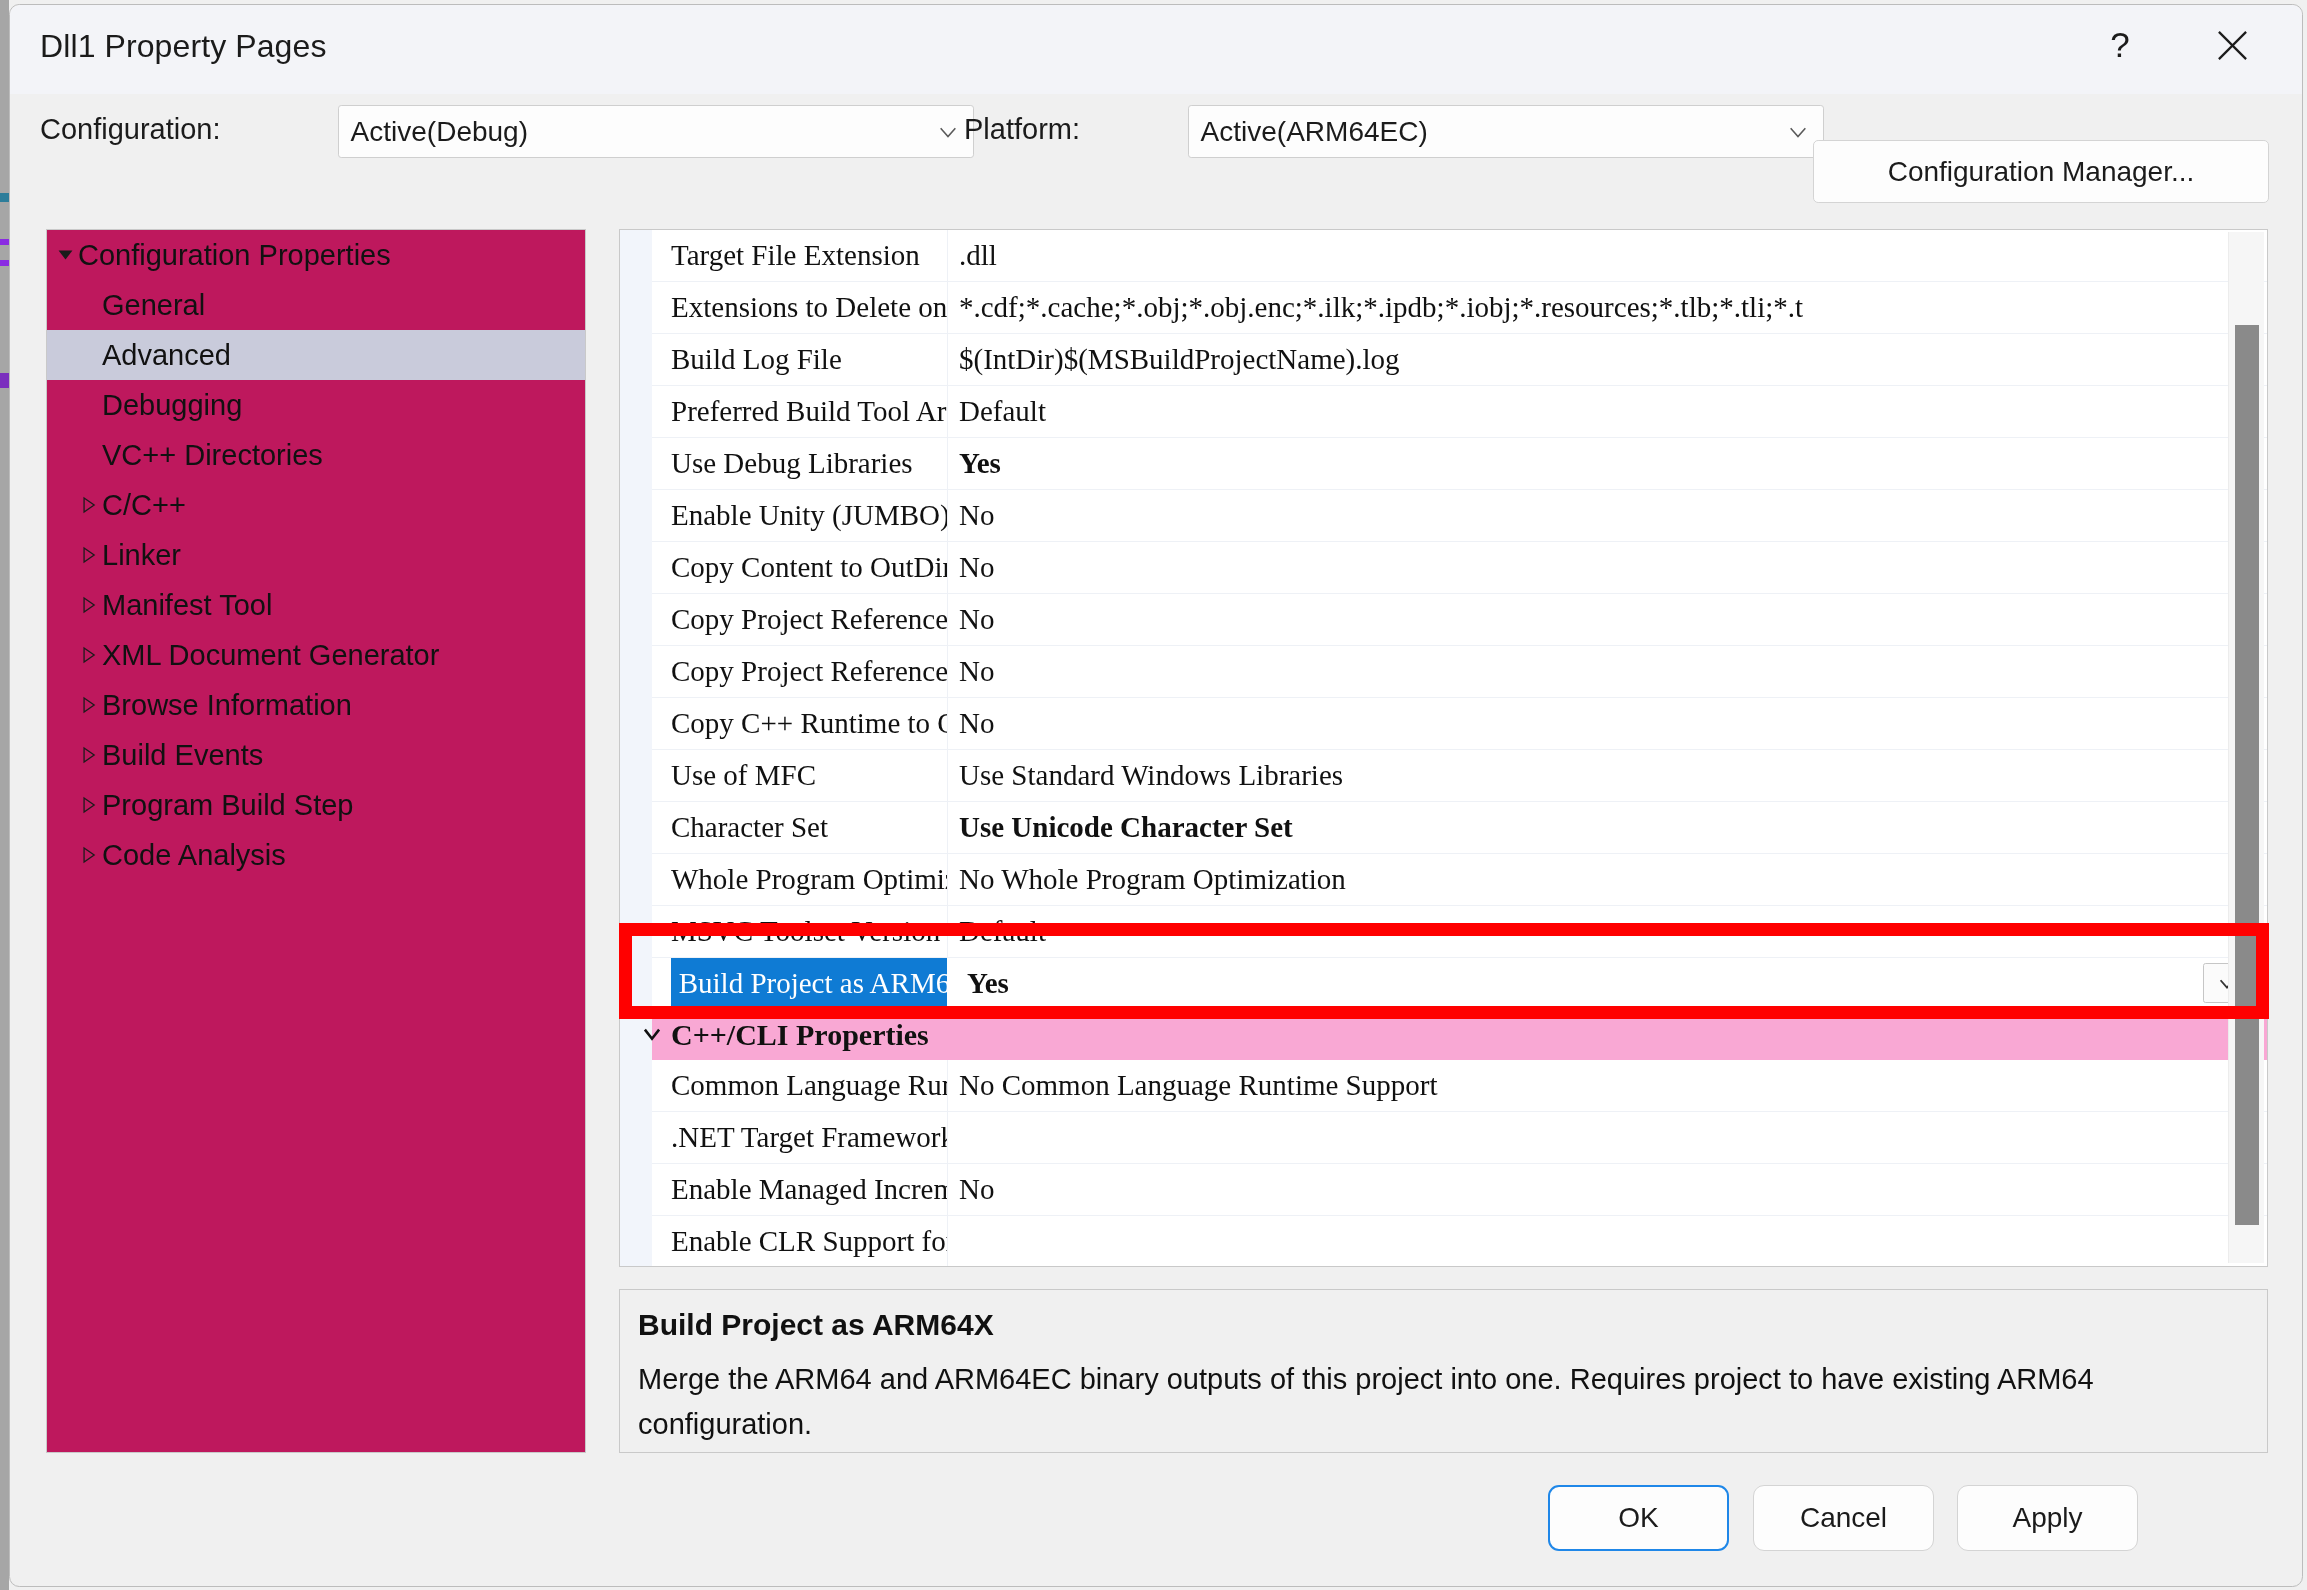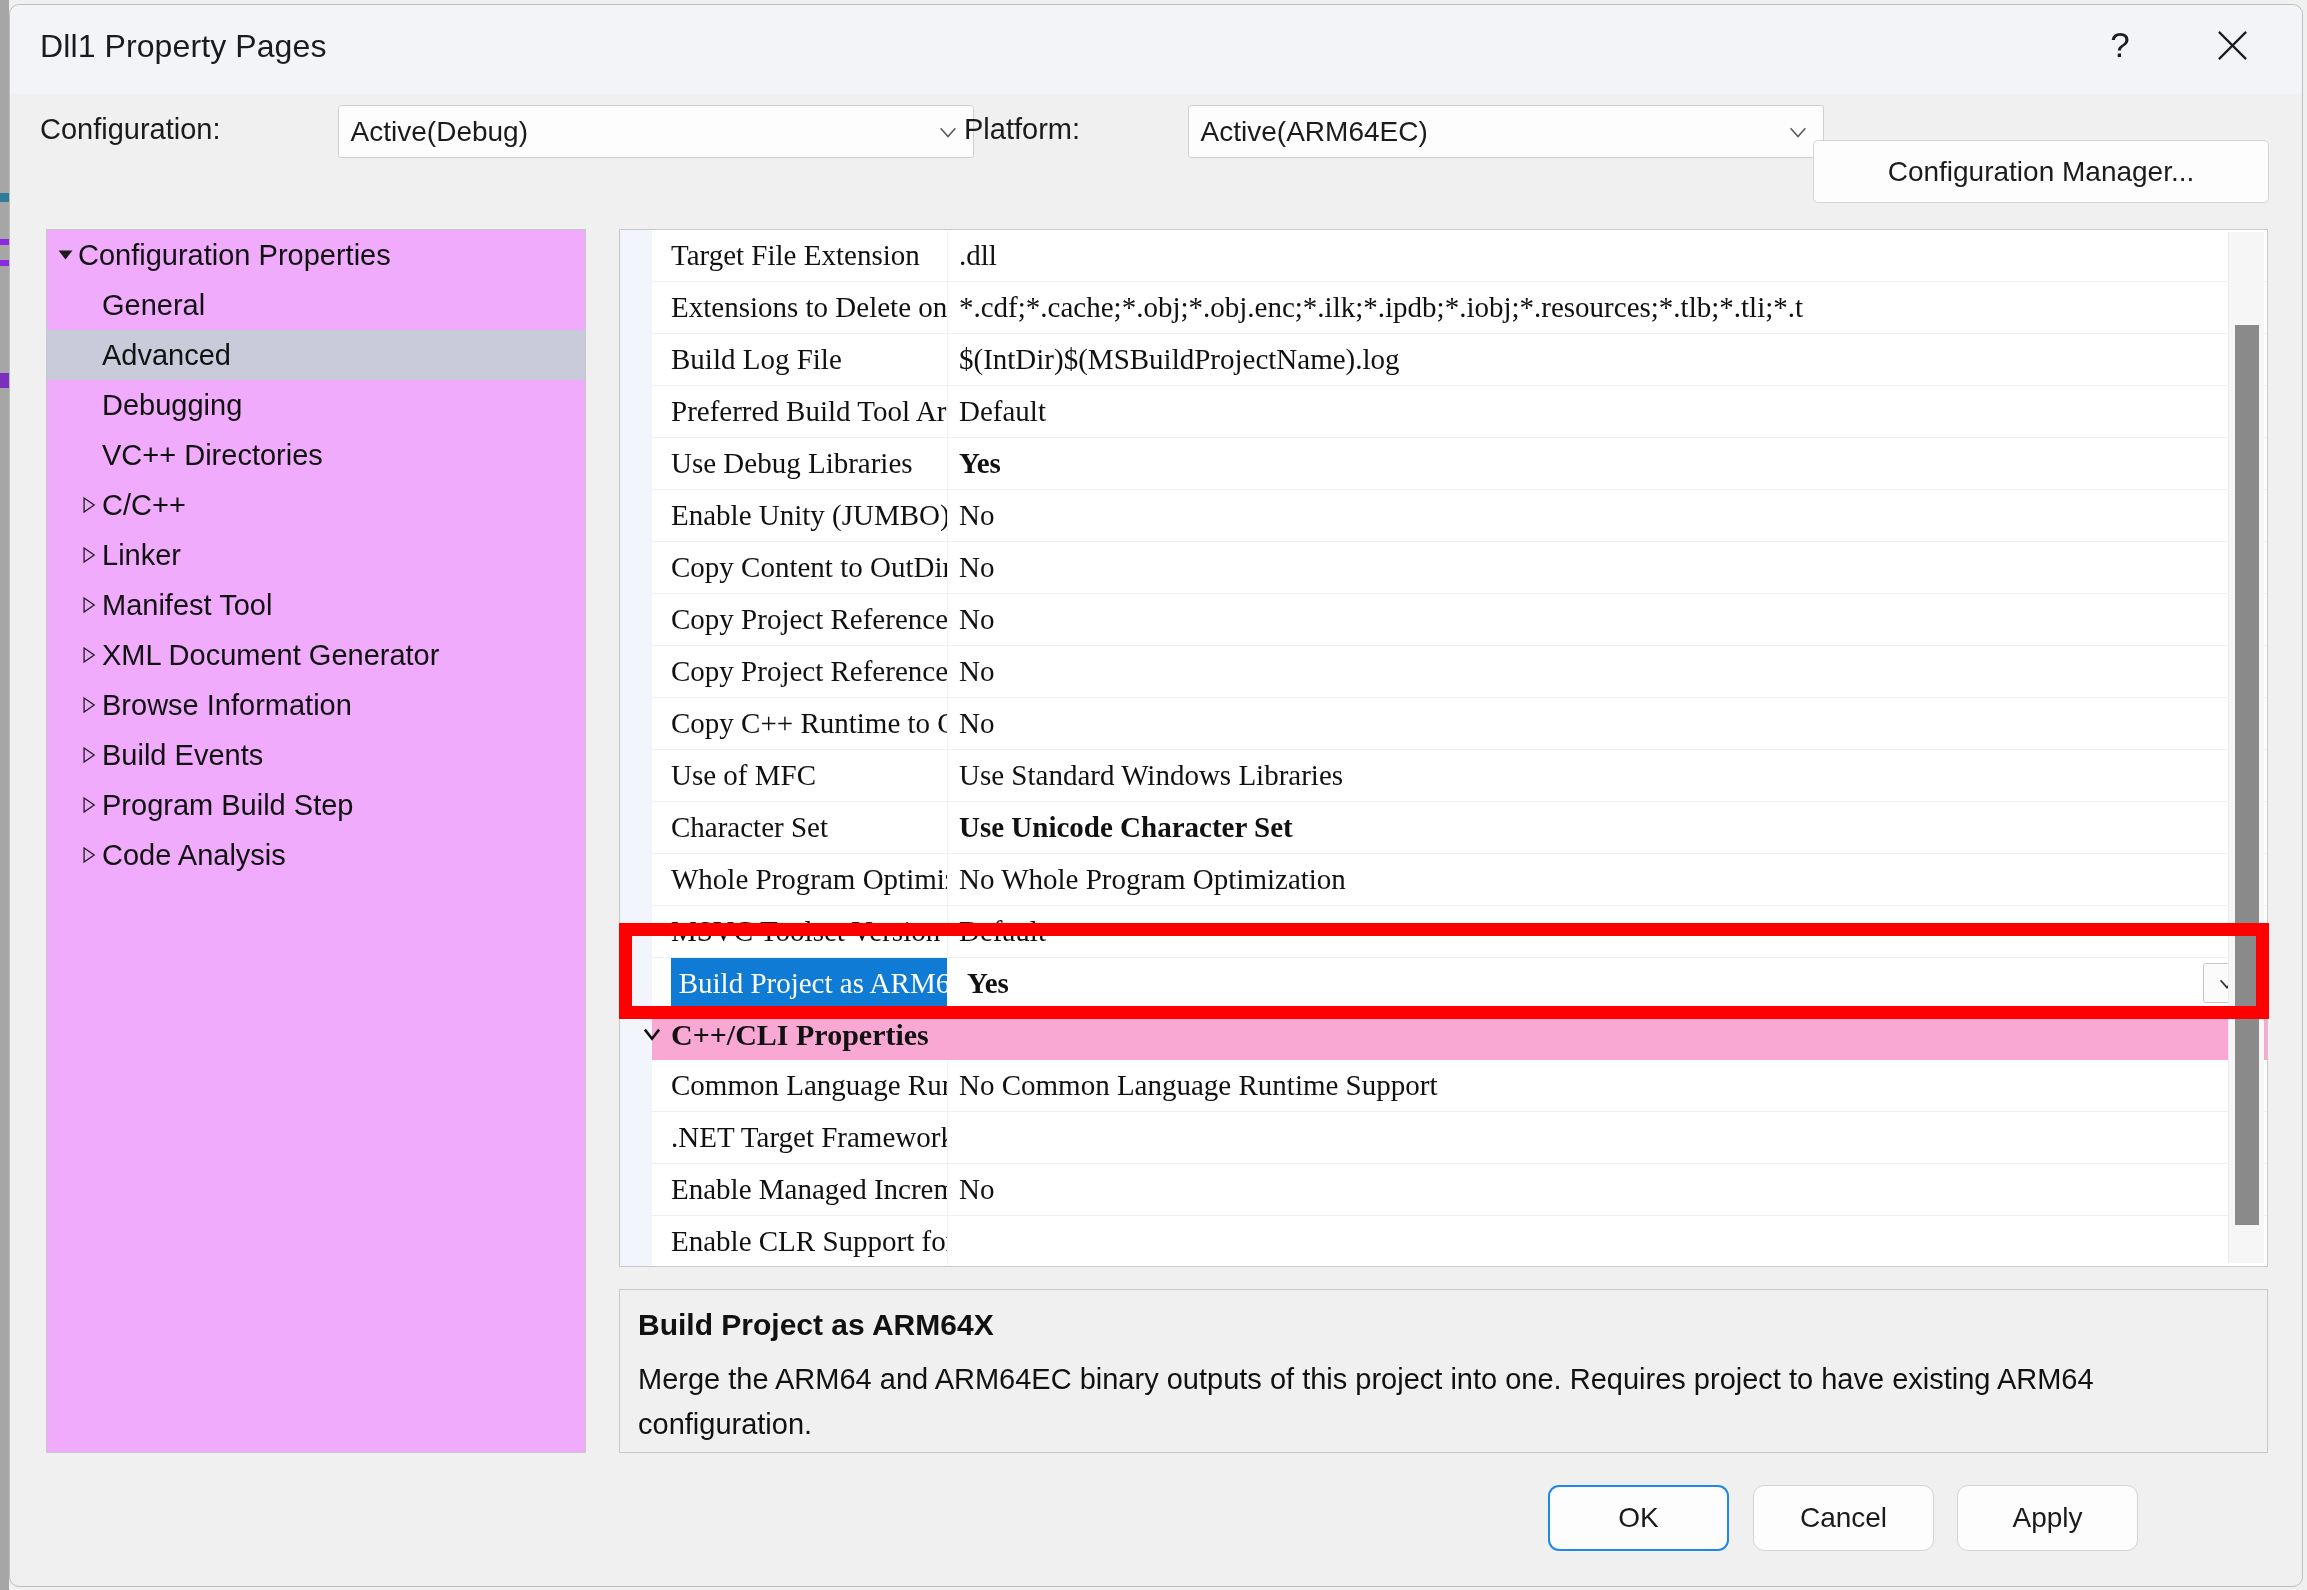--- a/index.html
+++ b/index.html
@@ -74,21 +74,21 @@
   .btn {
     background: #fdfdfd; border: 1.3px solid #d4d4d4; border-radius: 5.1px;
     box-sizing: border-box; display: flex; align-items: center; justify-content: center;
     font-size: 28px; color: #1b1b1b; cursor: default;
   }
   .btn-cfgmgr { position: absolute; left: 1803px; top: 6.4px; width: 456px; height: 63px; margin-top: 40px; }
 
   
   .tree {
     position: absolute; left: 36px; top: 224px; width: 540px; height: 1224px;
-    background: #f0abfc; border: 1.3px solid #c9c9c9; box-sizing: border-box;
+    background: #be185d; border: 1.3px solid #c9c9c9; box-sizing: border-box;
     overflow: hidden;
   }
   .tnode {
     position: relative; height: 50px; line-height: 50px;
     font-size: 29px; color: #111; white-space: nowrap;
   }
   .tnode .tlabel { position: absolute; top: 0; }
   .tnode .arrow  { position: absolute; top: 0; }
   .tnode.sel { background: #c9cbdb; }
 

